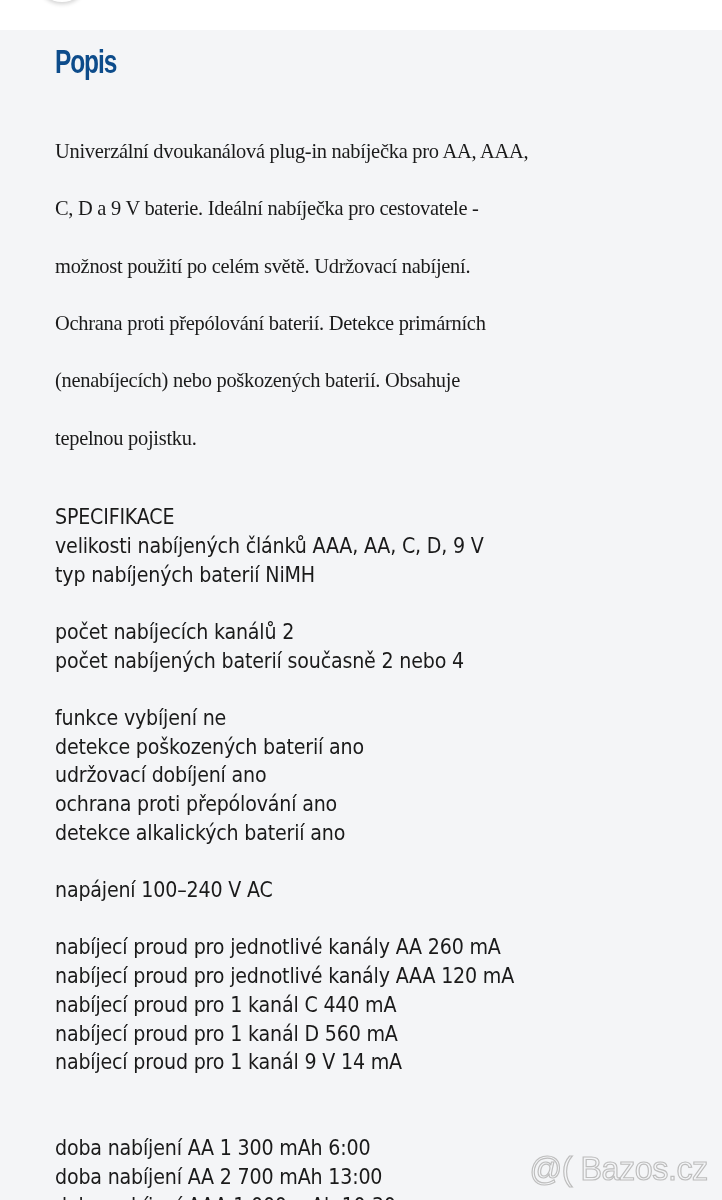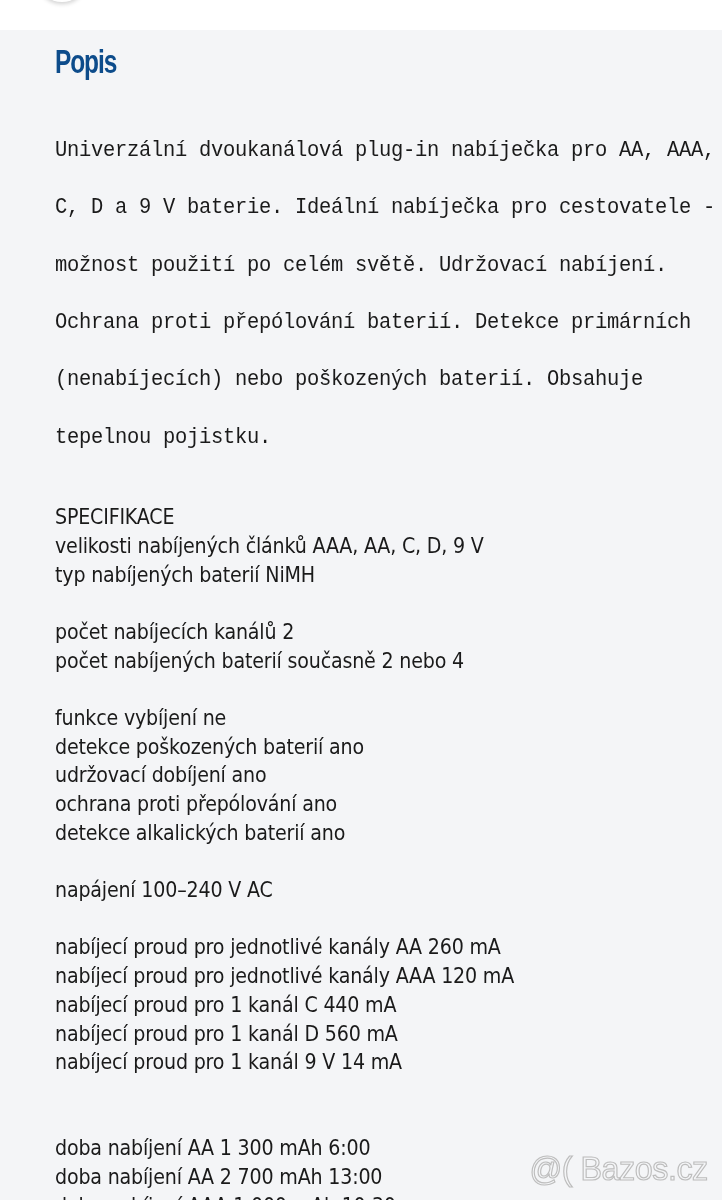--- a/index.html
+++ b/index.html
@@ -56,21 +56,21 @@
     .body-text {
       position: absolute;
       left: 55px;
       top: 78px;
       width: 640px;
       color: #1a1a1a;
       font-size: 22px;
       line-height: 28.7px;
     }
     .intro {
-      font-family: Liberation Mono, monospace;
+      font-family: Liberation Serif, serif;
       letter-spacing: -0.3px;
       margin: 0 0 22px 0;
       white-space: pre-line;
     }
     .intro .line {
       display: block;
       transform: scaleX(0.93);
       transform-origin: left center;
       white-space: nowrap;
     }

